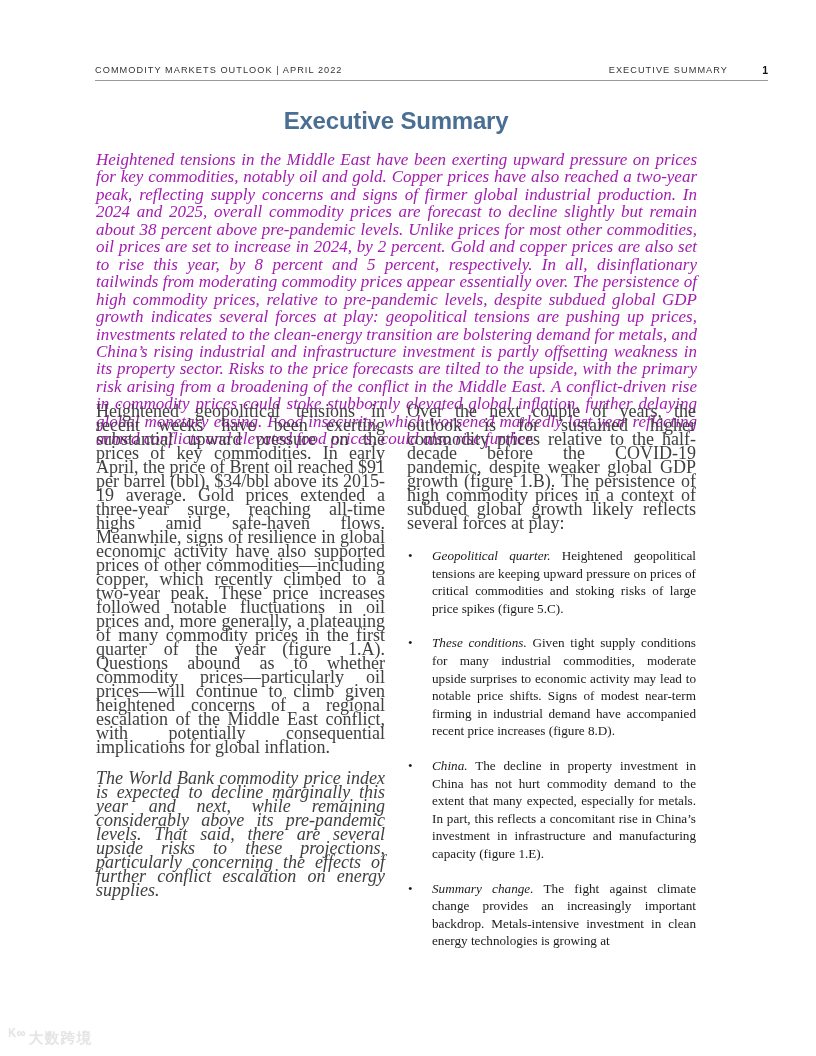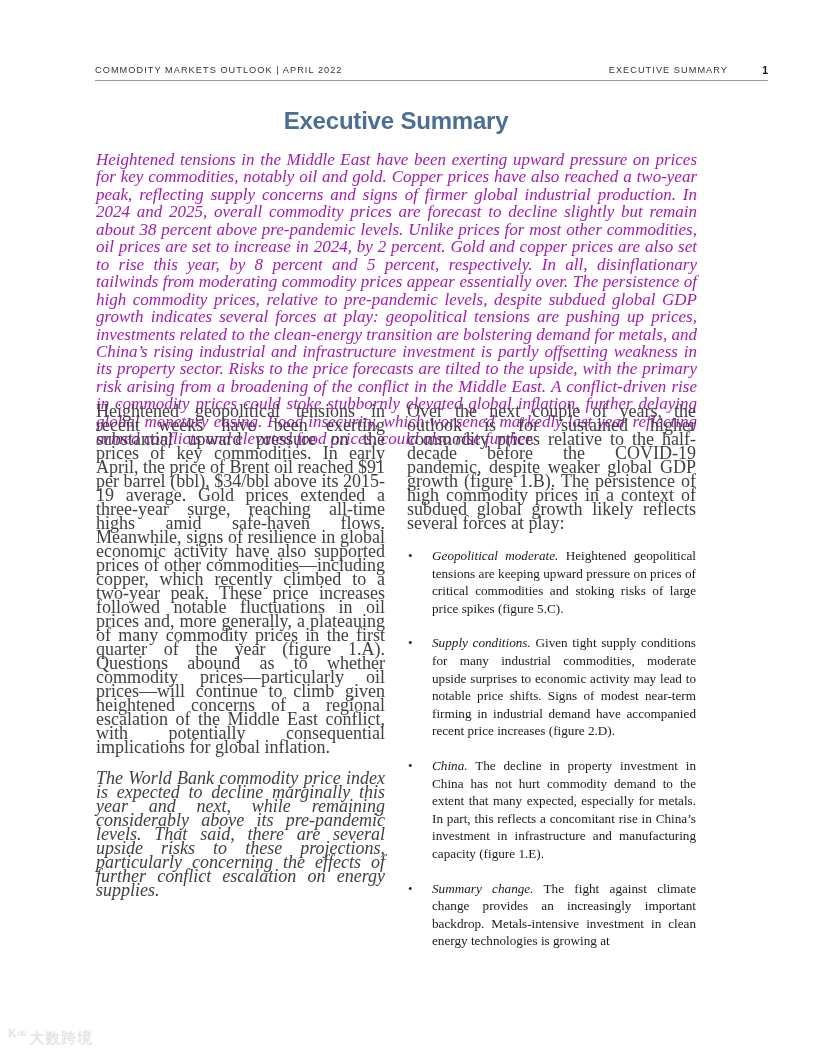--- a/index.html
+++ b/index.html
@@ -44,21 +44,21 @@
     .para + .para { margin-top: 17px; font-style: italic; }
 
     .bullets { list-style: none; margin-top: 17px; }
     .bullet { position: relative; padding-left: 25px; font-size: 13.2px; line-height: 17.6px; text-align: justify; color: #1a1a1a; }
     .bullet + .bullet { margin-top: 17px; }
     .bullet .dot { position: absolute; left: 1px; top: 0; font-size: 13px; }
     .bullet .lead { font-style: italic; }
 
     .watermark {
       position: absolute; left: 8px; top: 1026px;
-      font-family: Liberation Serif, serif; font-size: 15px;
+      font-family: Liberation Sans, sans-serif; font-size: 15px;
       color: #e6e6e6; letter-spacing: 1px;
       text-shadow: 0 0 1px #d0d0d0;
     }
     .watermark .logo { font-size: 12px; vertical-align: super; margin-right: 2px; }
   </style>
 </head>
 <body>
 
 <header class="page-header">
   <span class="left">COMMODITY MARKETS OUTLOOK | APRIL 2022</span>
@@ -73,25 +73,25 @@
 <section class="col col-left">
   <p class="para">Heightened geopolitical tensions in recent weeks have been exerting substantial upward pressure on the prices of key commodities. In early April, the price of Brent oil reached $91 per barrel (bbl), $34/bbl above its 2015-19 average. Gold prices extended a three-year surge, reaching all-time highs amid safe-haven flows. Meanwhile, signs of resilience in global economic activity have also supported prices of other commodities—including copper, which recently climbed to a two-year peak. These price increases followed notable fluctuations in oil prices and, more generally, a plateauing of many commodity prices in the first quarter of the year (figure 1.A). Questions abound as to whether commodity prices—particularly oil prices—will continue to climb given heightened concerns of a regional escalation of the Middle East conflict, with potentially consequential implications for global inflation.</p>
   <p class="para">The World Bank commodity price index is expected to decline marginally this year and next, while remaining considerably above its pre-pandemic levels. That said, there are several upside risks to these projections, particularly concerning the effects of further conflict escalation on energy supplies.</p>
 </section>
 
 <section class="col col-right">
   <p class="para">Over the next couple of years, the outlook is for sustained higher commodity prices relative to the half-decade before the COVID-19 pandemic, despite weaker global GDP growth (figure 1.B). The persistence of high commodity prices in a context of subdued global growth likely reflects several forces at play:</p>
   <ul class="bullets">
     <li class="bullet">
       <span class="dot">•</span>
-      <span class="lead">Geopolitical moderate.</span><span> Heightened geopolitical tensions are keeping upward pressure on prices of critical commodities and stoking risks of large price spikes (figure 5.C).</span>
+      <span class="lead">Geopolitical quarter.</span><span> Heightened geopolitical tensions are keeping upward pressure on prices of critical commodities and stoking risks of large price spikes (figure 5.C).</span>
     </li>
     <li class="bullet">
       <span class="dot">•</span>
-      <span class="lead">Supply conditions.</span><span> Given tight supply conditions for many industrial commodities, moderate upside surprises to economic activity may lead to notable price shifts. Signs of modest near-term firming in industrial demand have accompanied recent price increases (figure 2.D).</span>
+      <span class="lead">These conditions.</span><span> Given tight supply conditions for many industrial commodities, moderate upside surprises to economic activity may lead to notable price shifts. Signs of modest near-term firming in industrial demand have accompanied recent price increases (figure 8.D).</span>
     </li>
     <li class="bullet">
       <span class="dot">•</span>
       <span class="lead">China.</span><span> The decline in property investment in China has not hurt commodity demand to the extent that many expected, especially for metals. In part, this reflects a concomitant rise in China’s investment in infrastructure and manufacturing capacity (figure 1.E).</span>
     </li>
     <li class="bullet">
       <span class="dot">•</span>
       <span class="lead">Summary change.</span><span> The fight against climate change provides an increasingly important backdrop. Metals-intensive investment in clean energy technologies is growing at</span>
     </li>
   </ul>

